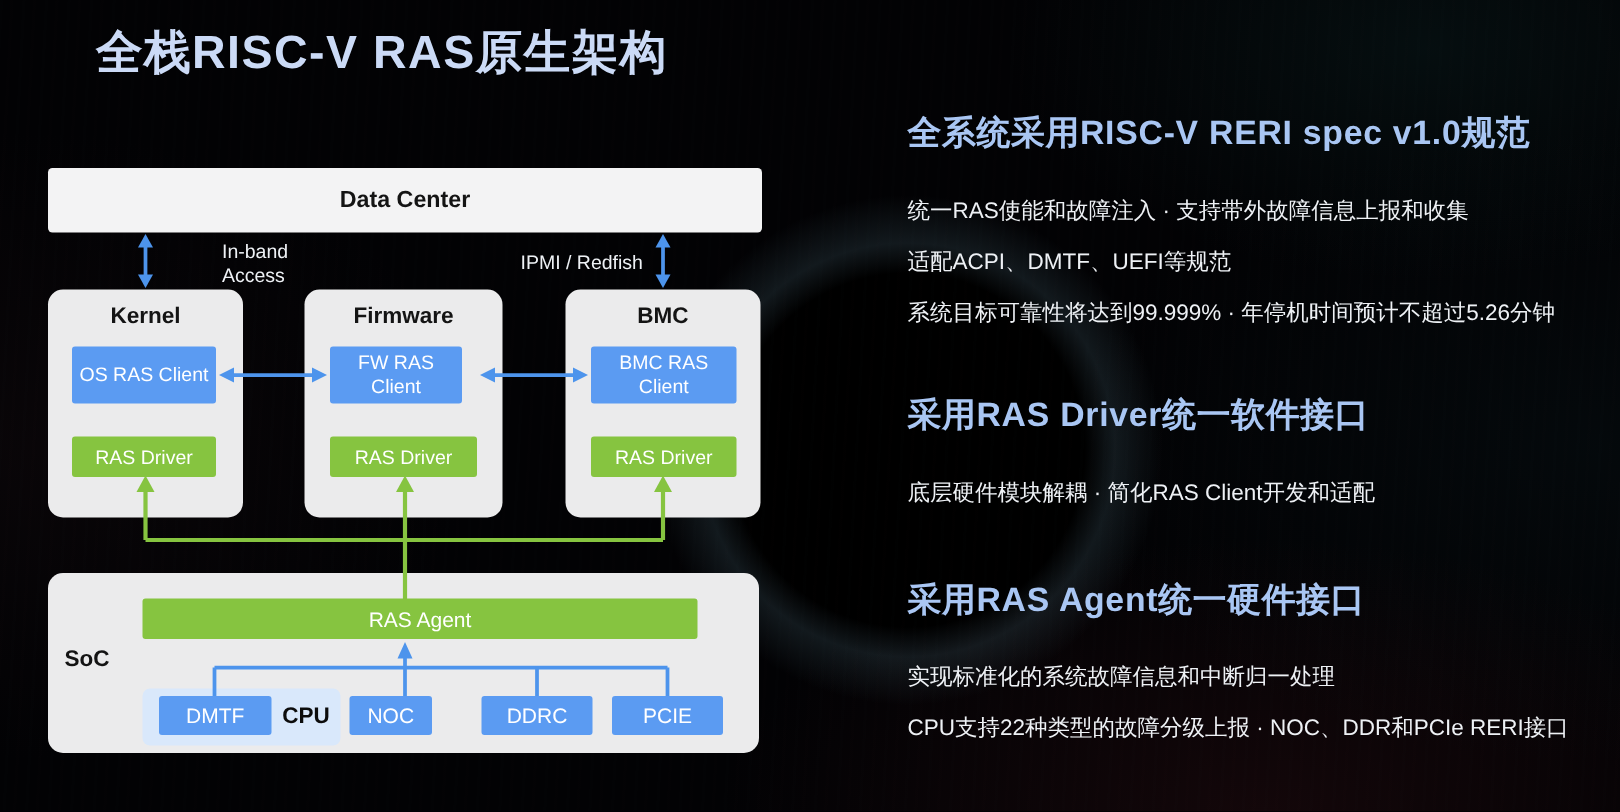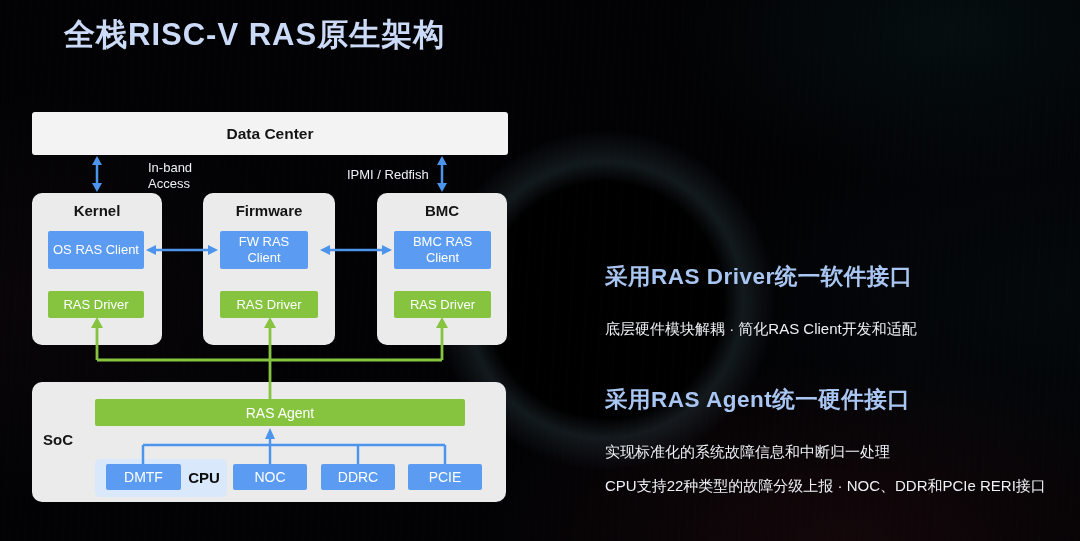--- a/index.html
+++ b/index.html
@@ -59,21 +59,21 @@
           display:flex;align-items:center;justify-content:center;border-radius:2px;}
   .agent{position:absolute;left:95px;top:399px;width:370px;height:27px;background:var(--accent-green);
          color:#fff;font-size:14px;display:flex;align-items:center;justify-content:center;border-radius:2px;}
   .cpu-wrap{position:absolute;left:95px;top:459px;width:132px;height:38px;
             background:var(--cpu-container-blue);border-radius:5px;}
   .chip{position:absolute;background:var(--accent-blue-box);color:#fff;font-size:14px;
         display:flex;align-items:center;justify-content:center;border-radius:2px;}
   .reri{left:106px;top:464px;width:75px;height:26px;}
   .cpu-label{position:absolute;left:183px;top:464px;width:42px;height:26px;display:flex;
              align-items:center;justify-content:center;font-weight:bold;font-size:15px;color:#0c0c0c;}
-  .noc{left:233px;top:464px;width:74px;height:26px;}
+  .noc{left:233px;top:464px;width:55px;height:26px;}
   .ddrc{left:321px;top:464px;width:74px;height:26px;}
   .pcie{left:408px;top:464px;width:74px;height:26px;}
 
   
   .wire-label{position:absolute;color:var(--text-white);font-size:13px;line-height:16px;}
   .inband{left:148px;top:160px;width:58px;}
   .ipmi{left:347px;top:167px;white-space:nowrap;}
 
   
   .section{position:absolute;left:605px;width:470px;}
@@ -169,20 +169,26 @@
 
   <div class="chip reri">DMTF</div>
   <div class="cpu-label">CPU</div>
   <div class="chip noc">NOC</div>
   <div class="chip ddrc">DDRC</div>
   <div class="chip pcie">PCIE</div>
 
   <div class="wire-label inband">In-band Access</div>
   <div class="wire-label ipmi">IPMI / Redfish</div>
 
+  <div class="section s0">
+    <h2>全系统采用RISC-V RERI spec v1.0规范</h2>
+    <p>统一RAS使能和故障注入 · 支持带外故障信息上报和收集</p>
+    <p>适配ACPI、DMTF、UEFI等规范</p>
+    <p>系统目标可靠性将达到99.999% · 年停机时间预计不超过5.26分钟</p>
+  </div>
   <div class="section s1">
     <h2>采用RAS Driver统一软件接口</h2>
     <p>底层硬件模块解耦 · 简化RAS Client开发和适配</p>
   </div>
   <div class="section s2">
     <h2>采用RAS Agent统一硬件接口</h2>
     <p>实现标准化的系统故障信息和中断归一处理</p>
     <p>CPU支持22种类型的故障分级上报 · NOC、DDR和PCIe RERI接口</p>
   </div>
 </div>

